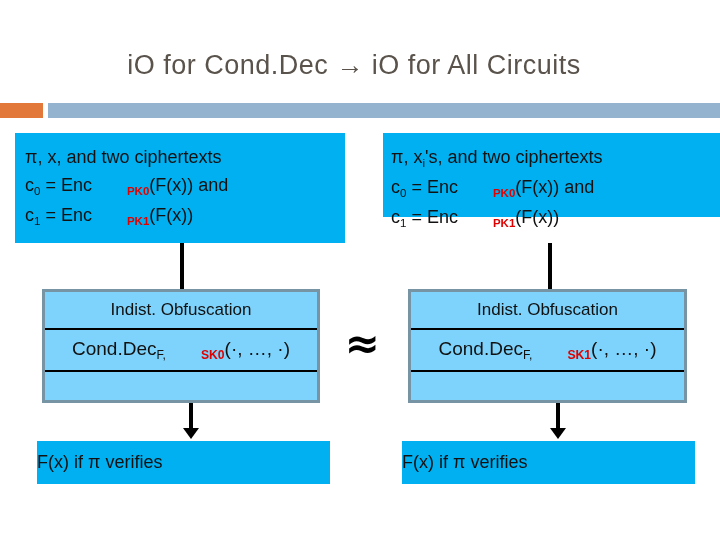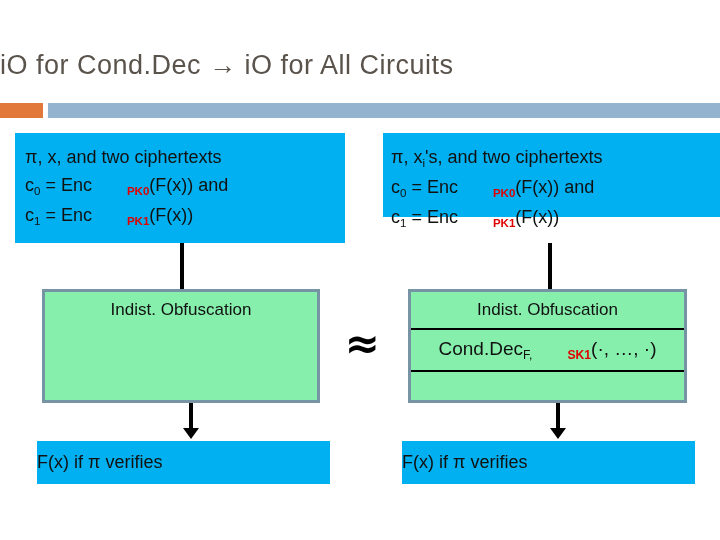--- a/index.html
+++ b/index.html
@@ -14,26 +14,27 @@
     overflow: hidden;
     font-family: "Liberation Sans", sans-serif;
   }
 
   
   #slide-title {
     position: absolute;
     left: 0;
     top: 50px;
     width: 628px;
-    text-align: left;
+    text-align: center;
     font-size: 27px;
     color: #5a534c;
     letter-spacing: 0.5px;
     font-weight: 400;
     white-space: nowrap;
+    padding-left: 40px;
   }
 
   
   #title-accent-block {
     position: absolute;
     left: 0;
     top: 103px;
     width: 43px;
     height: 15px;
     background: #e2793a;
@@ -81,21 +82,21 @@
   }
   .red-sub {
     color: #e00000;
     font-weight: bold;
     margin-left: 35px;
   }
 
   
   .green-box {
     position: absolute;
-    background: #86efac;
+    background: #7dd3fc;
     border: 3px solid #7694a4;
     box-sizing: border-box;
     color: #111111;
   }
   #obf-left {
     left: 42px;
     top: 289px;
     width: 278px;
     height: 114px;
   }
@@ -208,20 +209,23 @@
   <div class="premise-line">
     <span>c</span><sub>1</sub><span> = Enc</span><sub class="red-sub">PK1</sub><span>(F(x))</span>
   </div>
 </div>
 
 <div class="connector" id="conn-top-left"></div>
 <div class="connector" id="conn-top-right"></div>
 
 <div class="green-box" id="obf-left">
   <div class="obf-heading">Indist. Obfuscation</div>
+  <div class="obf-inner">
+    <span>Cond.Dec</span><sub>F,</sub><sub class="red-sub">SK0</sub><span>(·, …, ·)</span>
+  </div>
   <div class="obf-filler"></div>
 </div>
 
 <div class="green-box" id="obf-right">
   <div class="obf-heading">Indist. Obfuscation</div>
   <div class="obf-inner">
     <span>Cond.Dec</span><sub>F,</sub><sub class="red-sub">SK1</sub><span>(·, …, ·)</span>
   </div>
   <div class="obf-filler"></div>
 </div>

